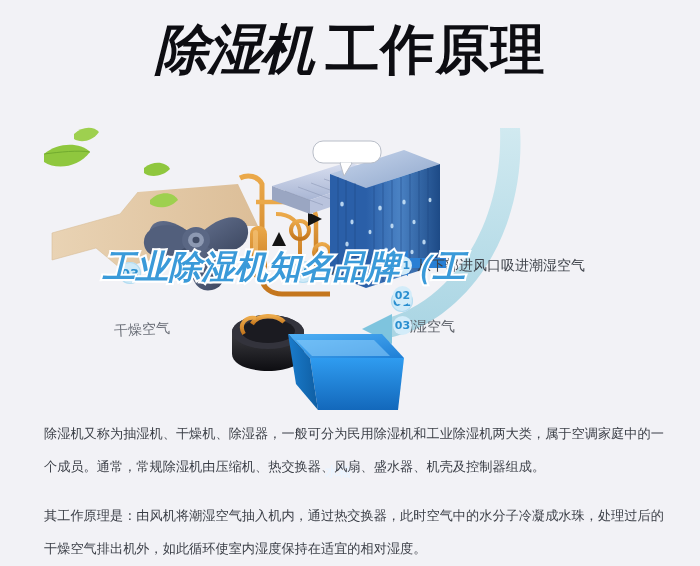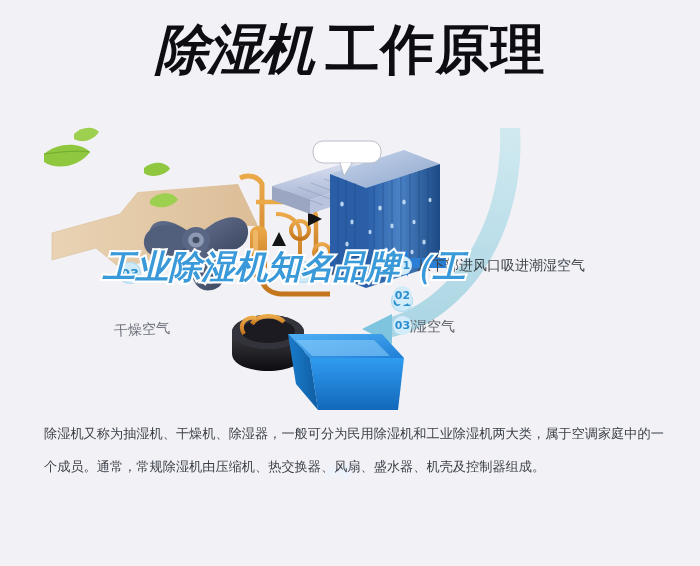--- a/index.html
+++ b/index.html
@@ -334,15 +334,16 @@
       <span class="legend-badge">03</span>
     </div>
   </div>
 
   <div class="watermark">
     <span class="wm-line wm-line-1">工业除湿机知名品牌（工</span>
   </div>
 
   <div class="copy">
     <p>除湿机又称为抽湿机、干燥机、除湿器，一般可分为民用除湿机和工业除湿机两大类，属于空调家庭中的一个成员。通常，常规除湿机由压缩机、热交换器、风扇、盛水器、机壳及控制器组成。</p>
+    <p>其工作原理是：由风机将潮湿空气抽入机内，通过热交换器，此时空气中的水分子冷凝成水珠，处理过后的干燥空气排出机外，如此循环使室内湿度保持在适宜的相对湿度。</p>
   </div>
 
 </div>
 
 </body></html>

